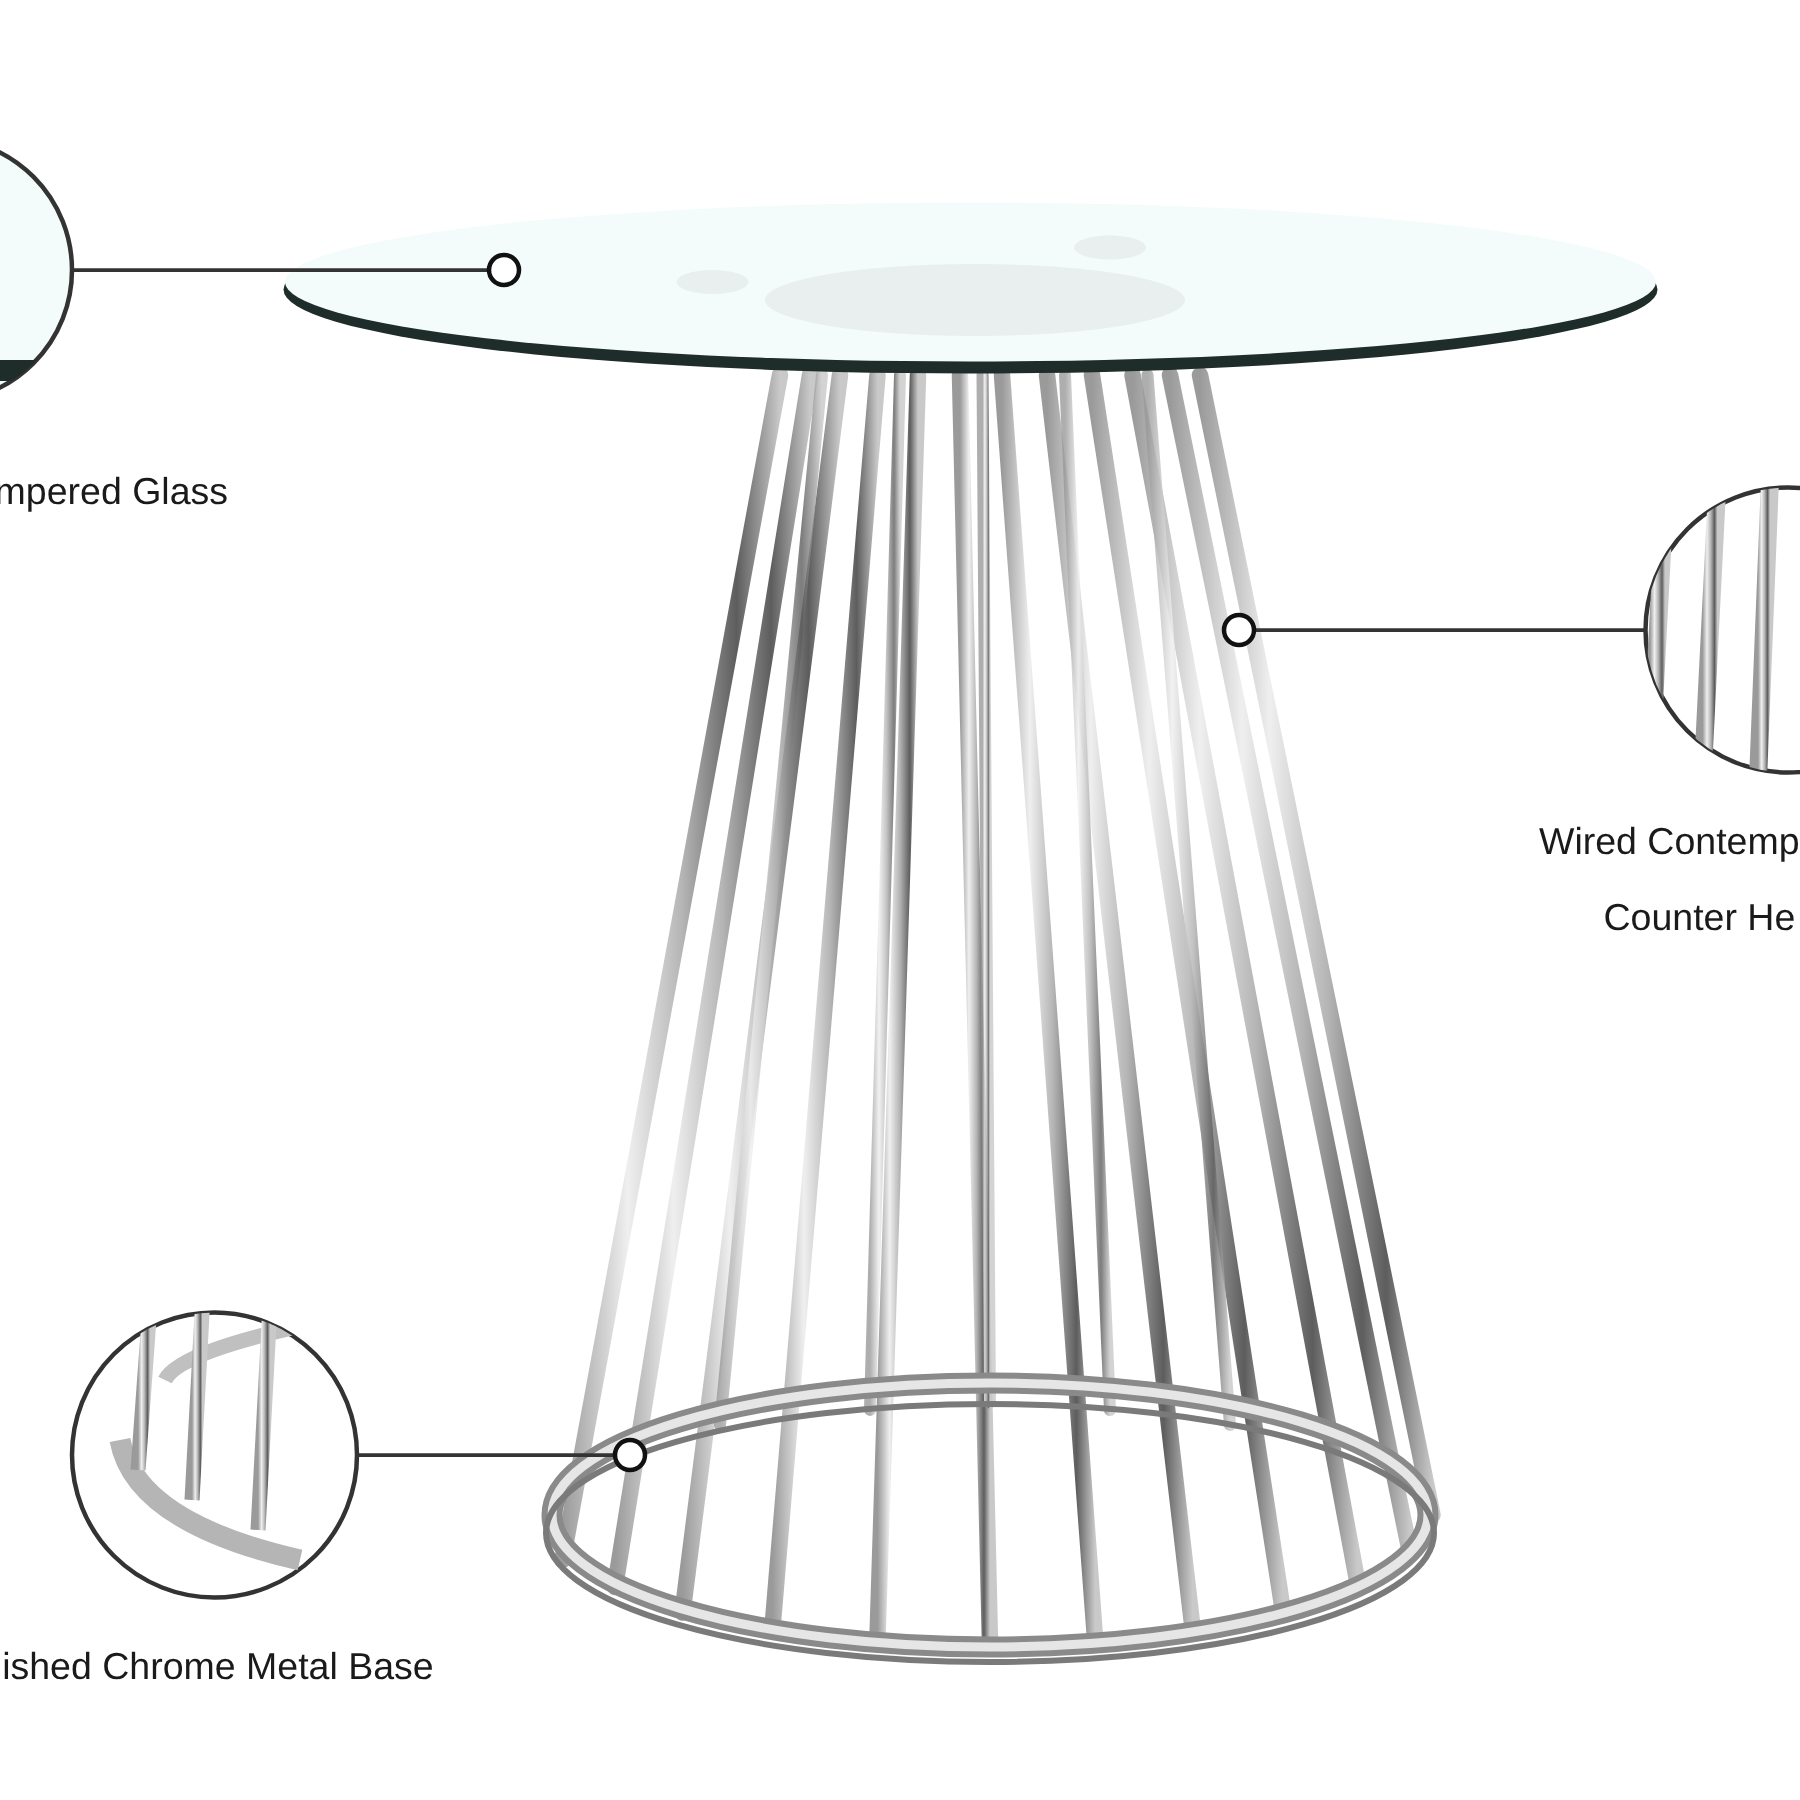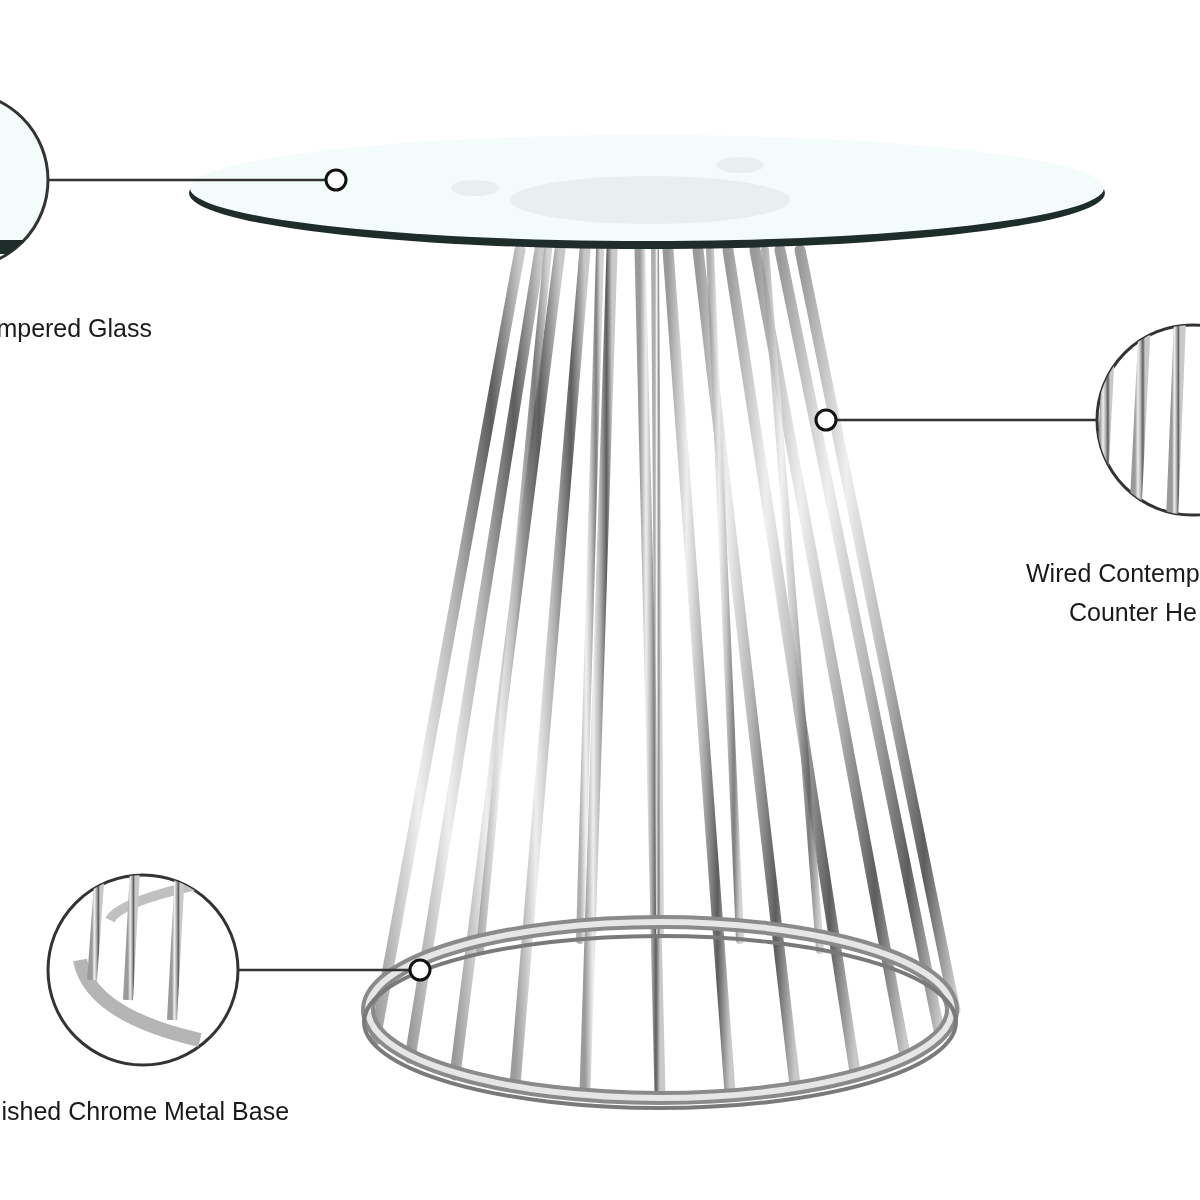--- a/index.html
+++ b/index.html
@@ -1,20 +1,20 @@
 <!DOCTYPE html>
 <html><head>
 <meta charset="utf-8">
 <style>
   html,body{margin:0;padding:0;background:#ffffff;}
   body{width:1200px;height:1200px;position:relative;overflow:hidden;font-family:"Liberation Sans",sans-serif;}
   #scene{position:absolute;left:0;top:0;width:1200px;height:1200px;}
   .label{position:absolute;font-size:25px;color:#1a1a1a;white-space:nowrap;line-height:30px;}
   .lbl-glass{left:-30px;top:313px;}
-  .lbl-wired{left:1026px;top:546px;margin-top:12px;}
+  .lbl-wired{left:1026px;top:546px;}
   .lbl-wired2{left:1069px;top:597px;}
   .lbl-base{left:-18px;top:1096px;}
 </style>
 </head>
 <body>
 
 <svg id="scene" viewBox="0 0 1200 1200" xmlns="http://www.w3.org/2000/svg">
   <defs>
     <linearGradient id="rod" x1="0" x2="1" y1="0" y2="0">
       <stop offset="0" stop-color="#9a9a9a"></stop>

